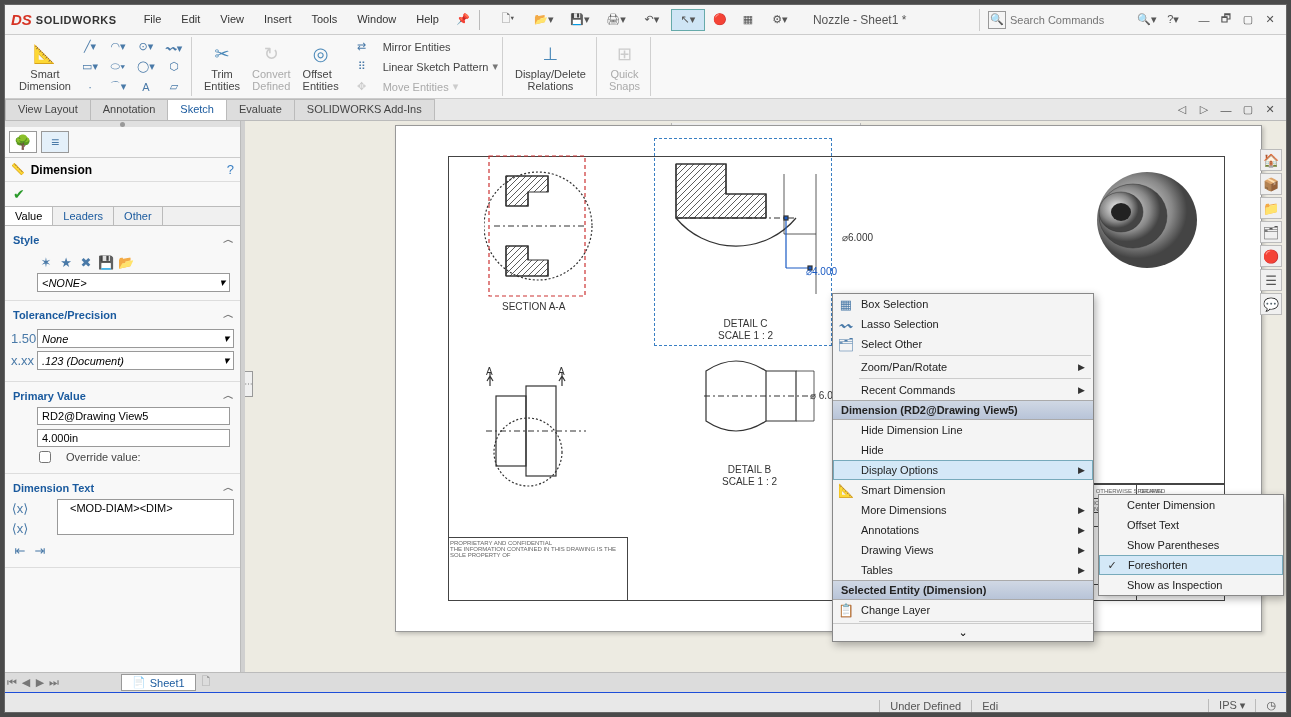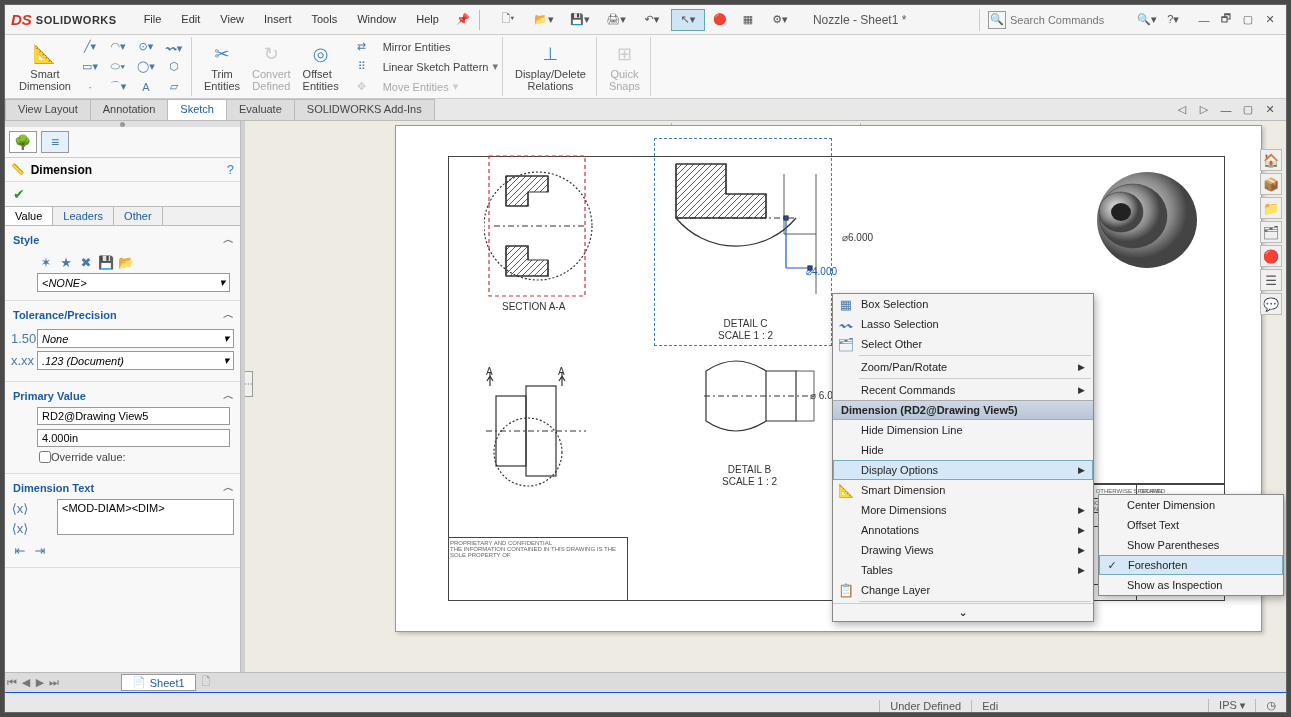--- a/index.html
+++ b/index.html
@@ -59,23 +59,23 @@
 
 .section { padding: 2px 6px 8px 6px; border-bottom: 1px solid #ddd; }
 .section-hdr { display: flex; align-items: center; font-weight: bold; color: #1a5a9e; padding: 4px 0 4px 2px; font-size: 11px;}
 .chev { margin-left: auto; color: #777; font-size: 11px;}
 .style-icons { display: flex; gap: 2px; padding: 2px 26px; }
 .ico { width: 18px; height: 18px; display: flex; align-items: center; justify-content: center; color: #4a7aa8; font-size: 13px;}
 .select { width: calc(100% - 30px); margin-left: 26px; border: 1px solid #999; background: #fff; padding: 2px 4px; font-size: 11px; display: flex; justify-content: space-between; align-items: center; font-style: italic;}
 .field-row { display: flex; align-items: center; gap: 4px; margin: 3px 0; }
 .field-icon { width: 22px; font-size: 13px; color: #4a7aa8; text-align: center;}
 .input { flex: 1; border: 1px solid #999; background: #fff; padding: 2px 4px; font-size: 11px;}
-.checkbox { display: flex; gap: 0; padding: 4px 0 2px 28px; color: #444;}
+.checkbox { display: flex; gap: 15px; padding: 4px 0 2px 28px; color: #444;}
 .checkbox input { width: 12px; height: 12px; }
-.text-area { margin-left: 26px; width: calc(100% - 30px); border: 1px solid #999; background: #fff; padding: 2px 4px; font-size: 11px; height: 36px;}
+.text-area { margin-left: 26px; width: calc(100% - 30px); border: 1px solid #999; background: #fff; padding: 2px 12px; font-size: 11px; height: 36px;}
 .dim-text-icons { display: flex; gap: 2px; flex-direction: column; }
 
 .canvas { flex: 1; background: #edebe2; position: relative; border-left: 4px solid #d0d0d0;}
 .splitter-knob { position: absolute; left: 0px; top: 250px; width: 8px; height: 26px; background: #f0f0f0; border: 1px solid #999; border-left: none; display:flex; align-items: center; justify-content: center; writing-mode: vertical-rl; color: #777; font-size:8px;}
 .view-toolbar { position: absolute; top: 2px; left: 50%; transform: translateX(-50%); display: flex; gap: 2px; background: #f0f0f0; padding: 2px 4px; border: 1px solid #bbb; border-top: none;}
 .vt-btn { width: 24px; height: 20px; display: flex; align-items: center; justify-content: center; color: #4a7aa8; cursor: pointer;}
 .page { position: absolute; top: 4px; left: 150px; right: 24px; bottom: 40px; background: #fff; border: 1px solid #999; box-shadow: 2px 2px 4px rgba(0,0,0,.2);}
 .drawing-border { position: absolute; inset: 30px 36px 30px 52px; border: 1px solid #444; }
 
 .view-label { position: absolute; font-size: 10px; color: #333; text-align: center; line-height: 1.2; }
@@ -513,20 +513,21 @@
           <span class="ctx-arrow">▶</span>
         </div>
       <div class="ctx-item">
           <span>Drawing Views</span>
           <span class="ctx-arrow">▶</span>
         </div>
       <div class="ctx-item">
           <span>Tables</span>
           <span class="ctx-arrow">▶</span>
         </div>
+      <div class="ctx-hdr">Selected Entity (Dimension)</div>
       <div class="ctx-item">
           <span class="ctx-icon">📋</span>
           <span>Change Layer</span>
         </div>
       <div class="ctx-sep"></div>
       <div class="ctx-expand">
           <span>⌄</span>
         </div>
     </div>
 

